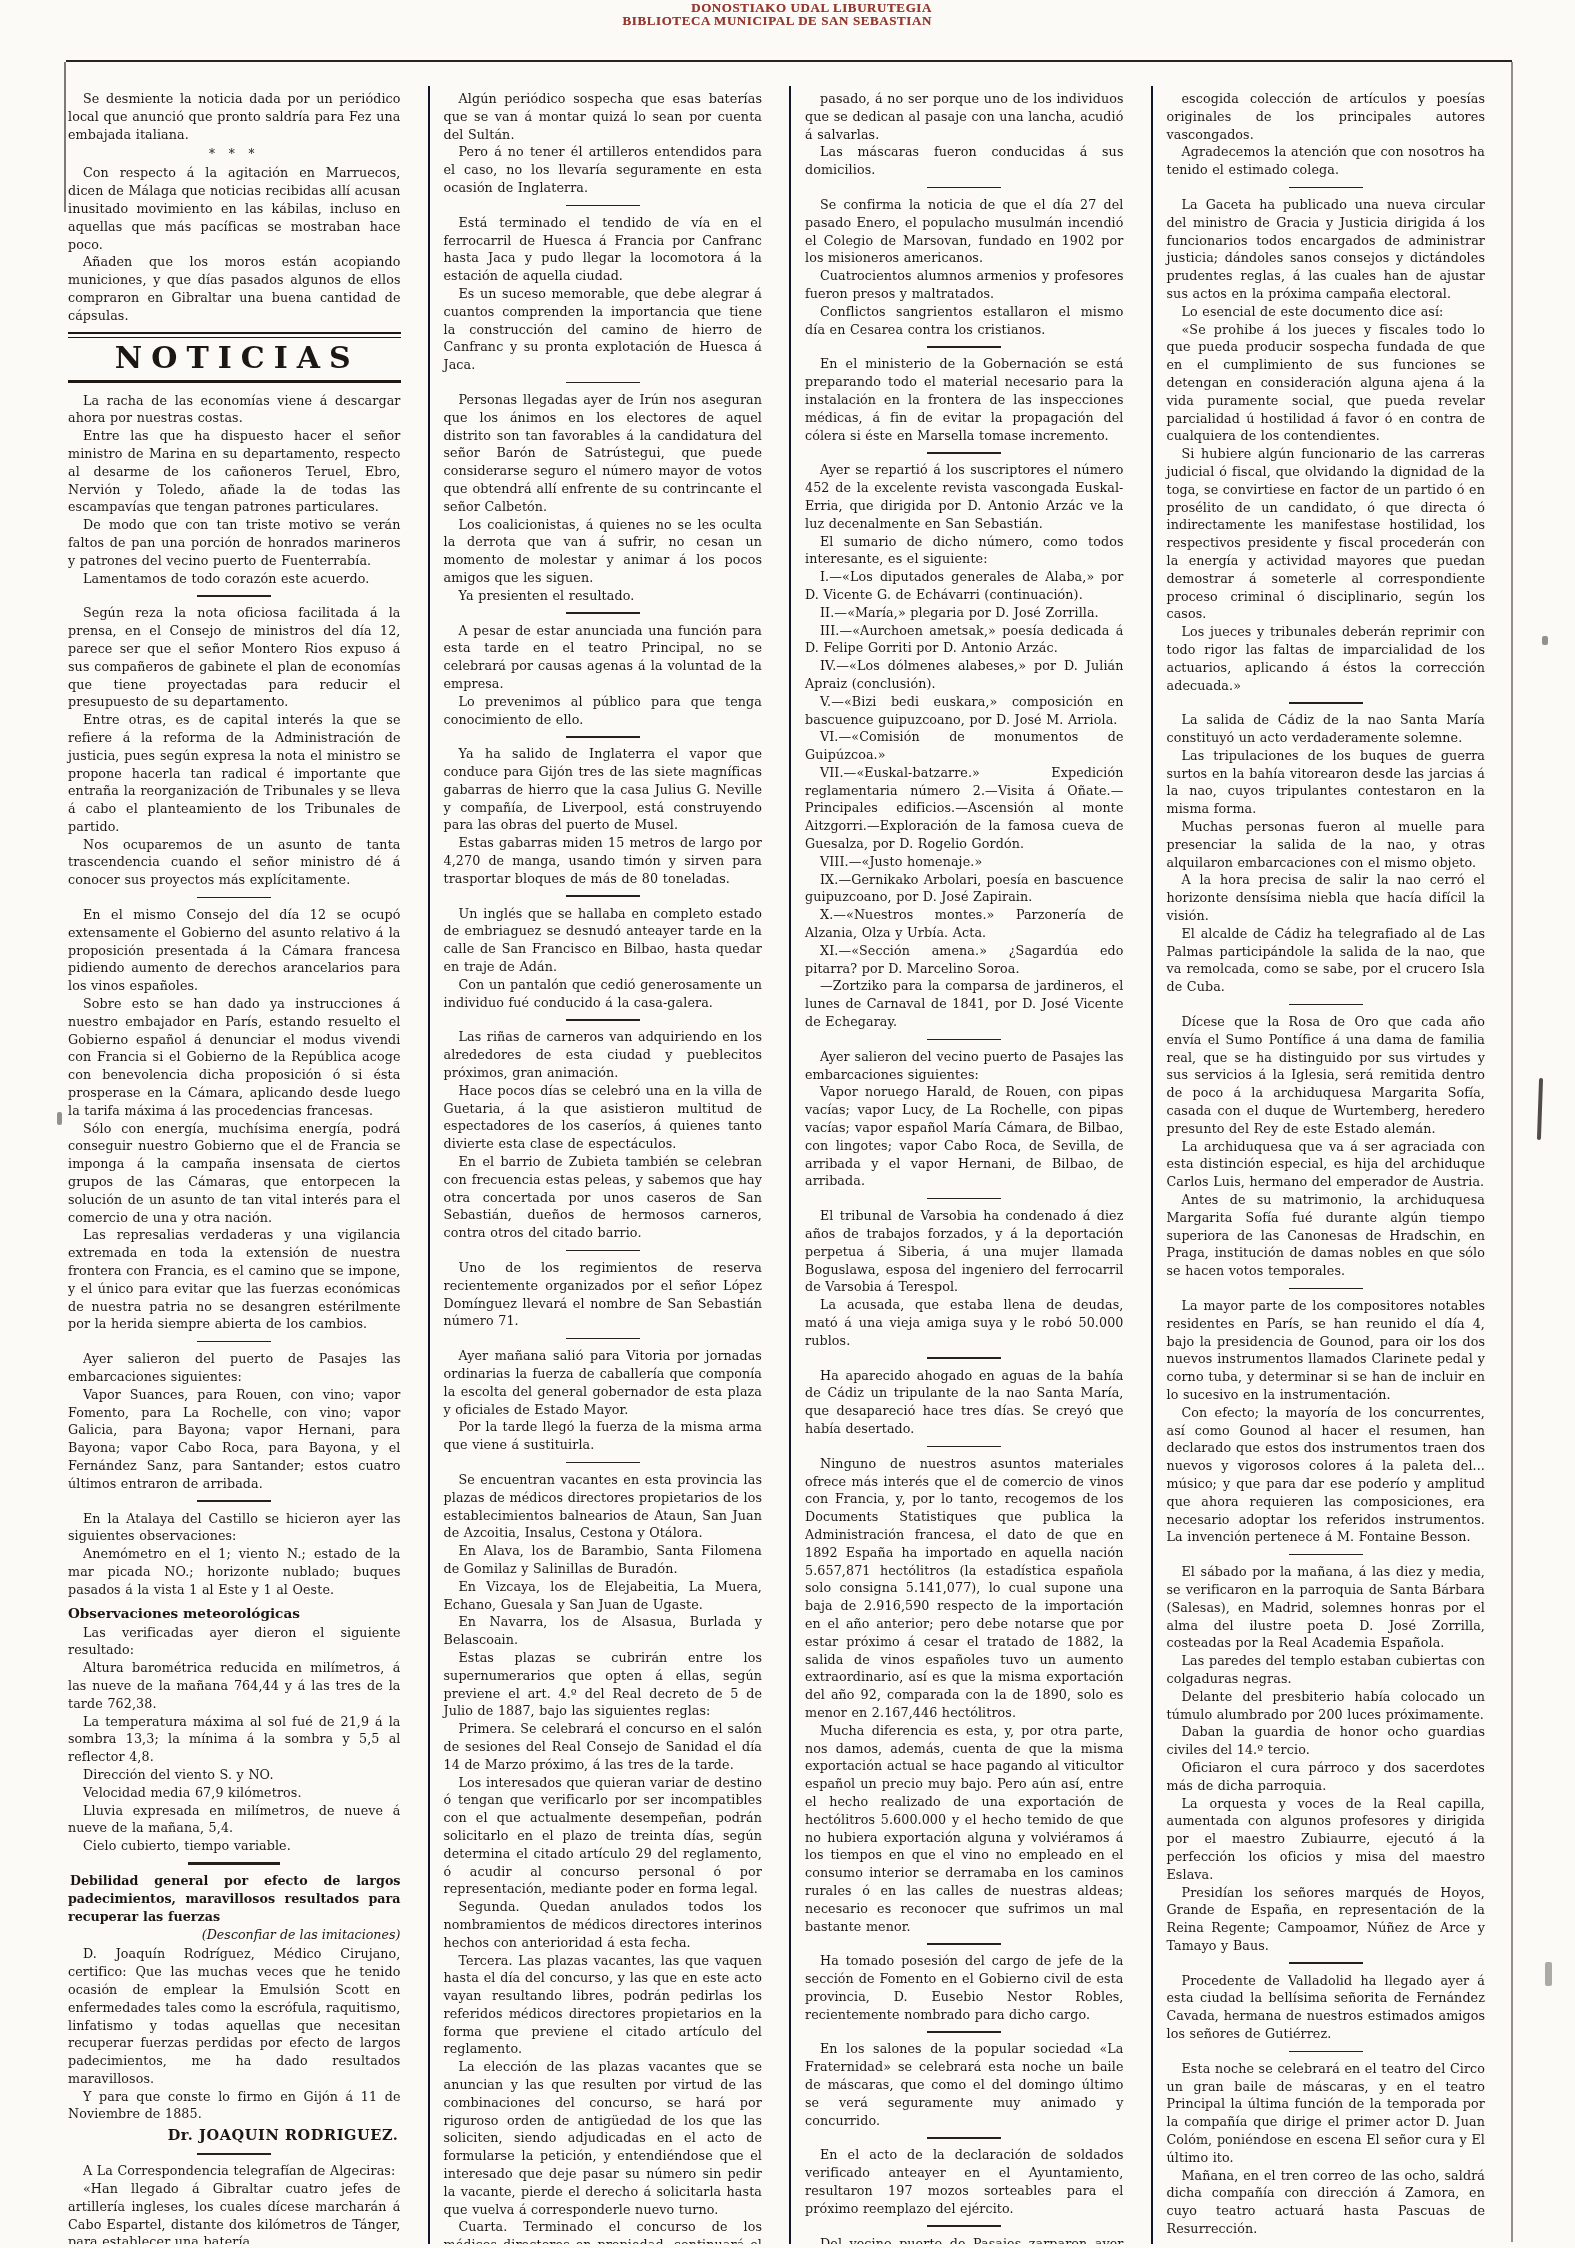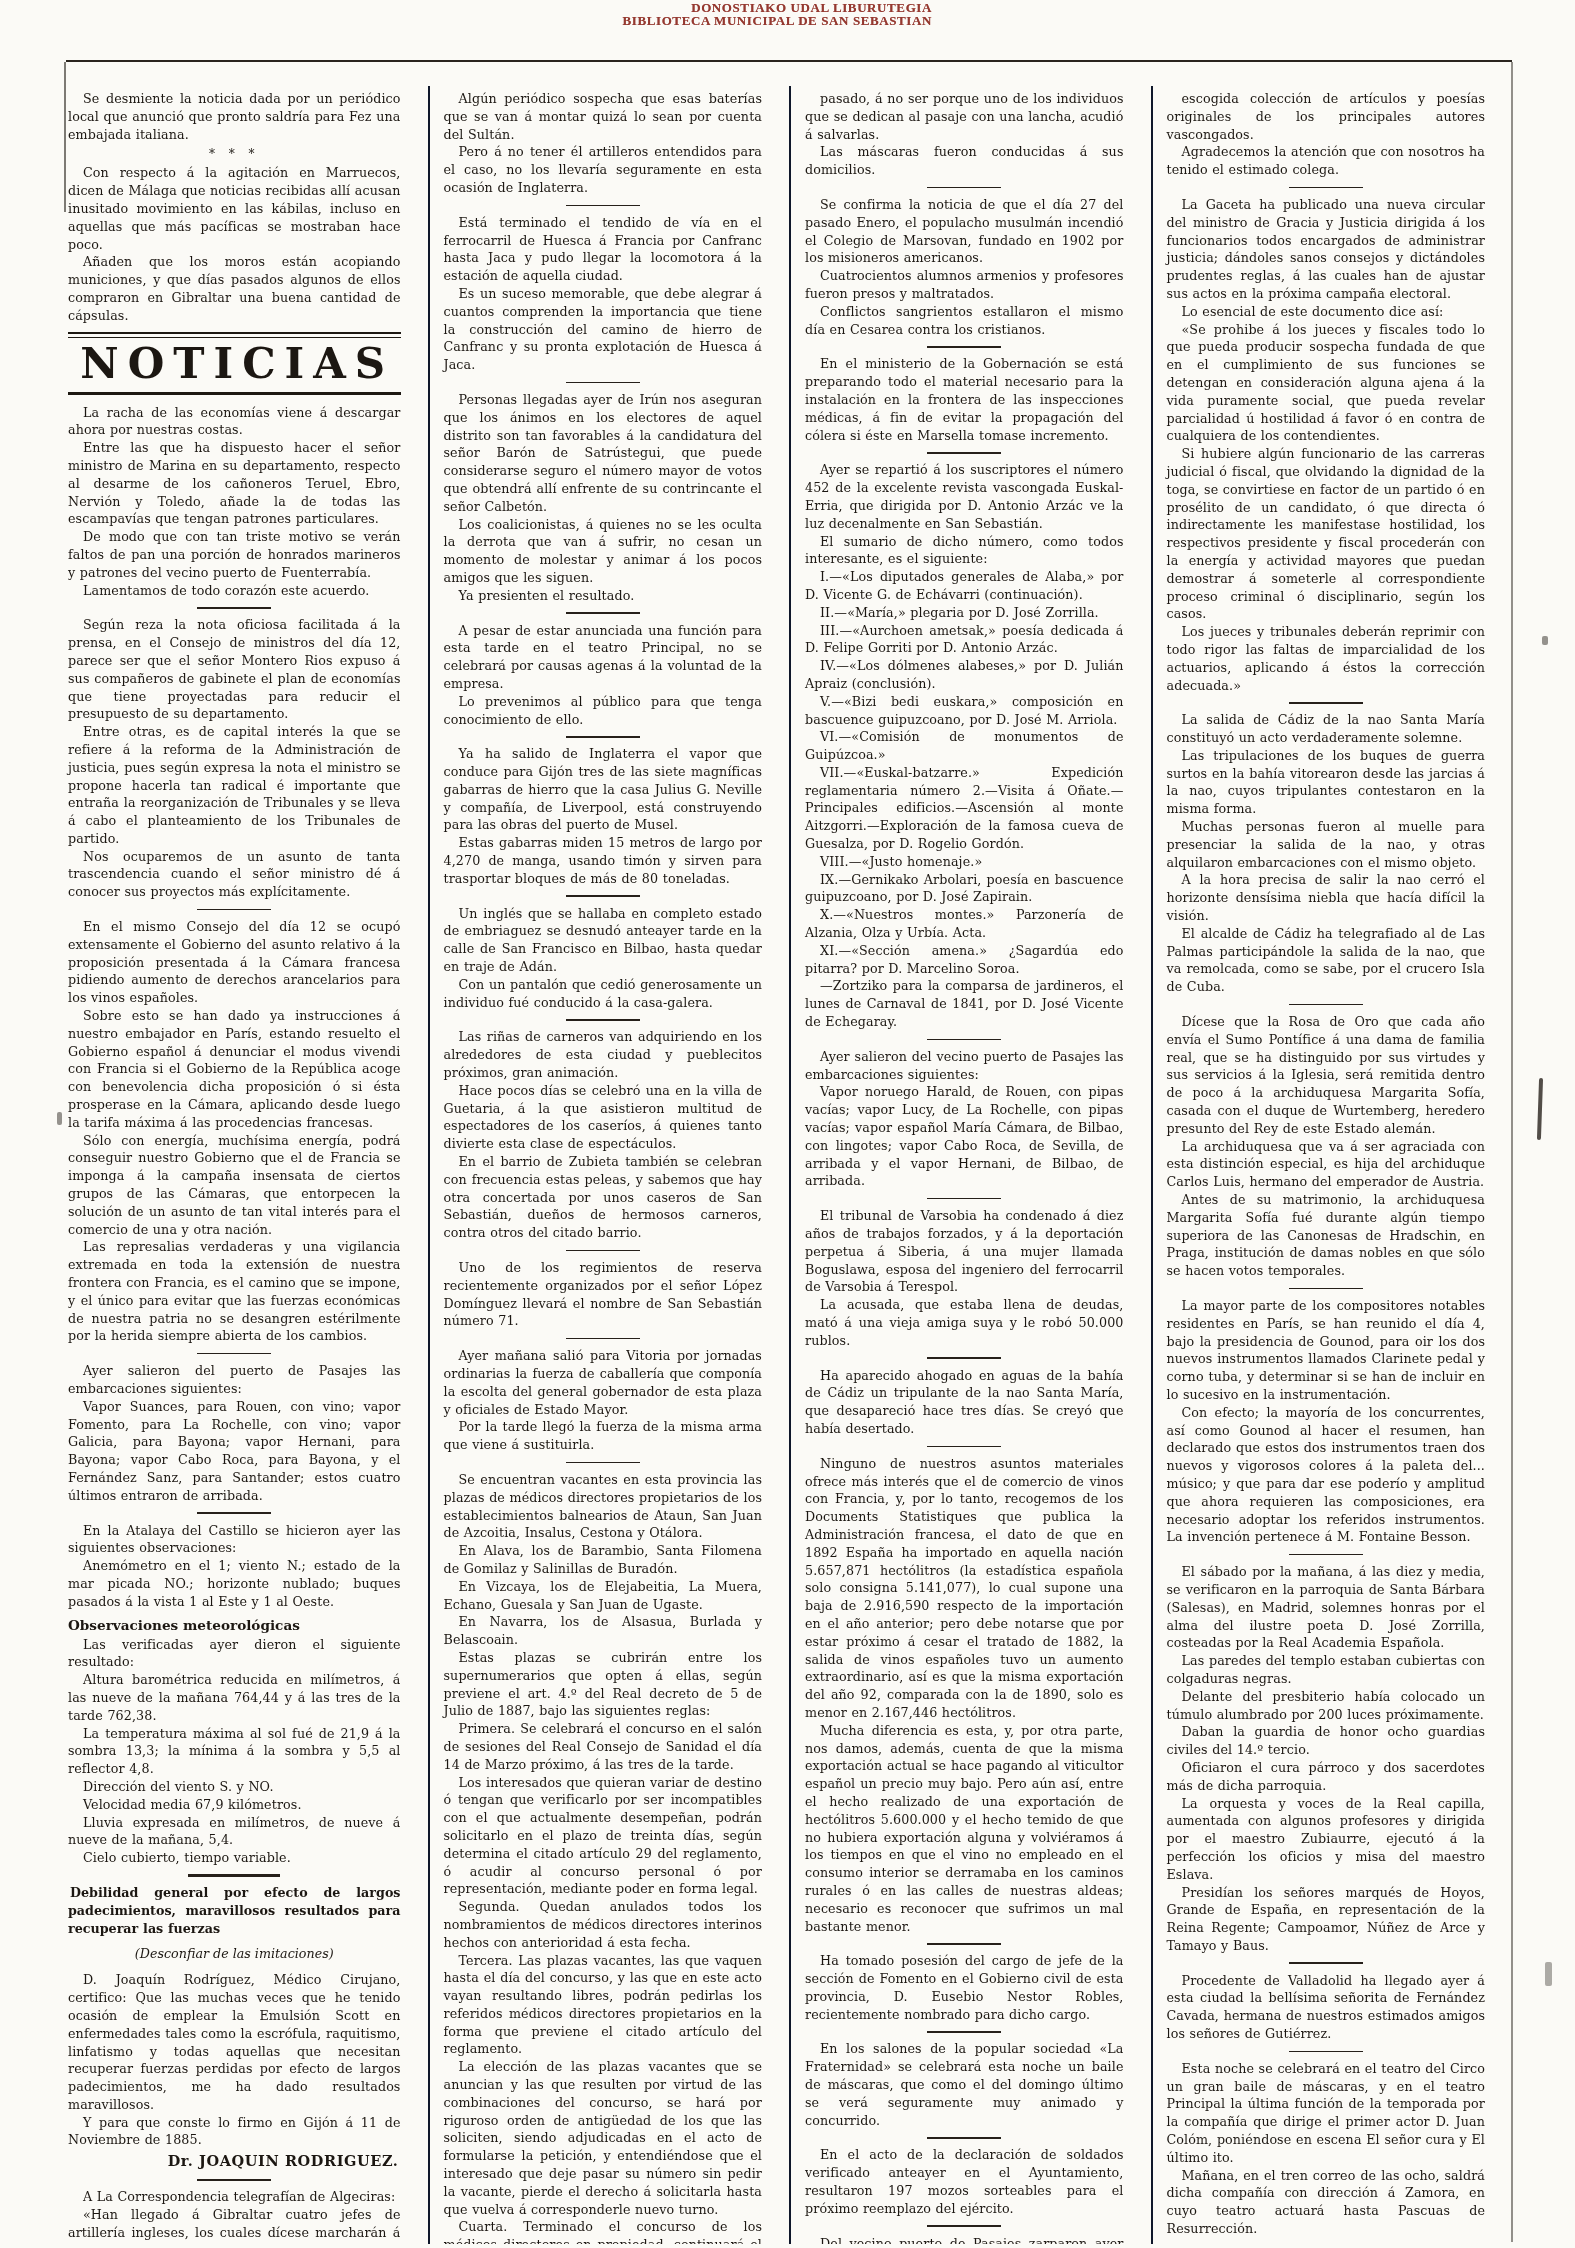--- a/index.html
+++ b/index.html
@@ -16,33 +16,33 @@
     text-shadow:0 0 .6px rgba(142,43,34,.65);
   }
   .top-rule{position:absolute;left:66px;top:60px;width:1446px;height:2px;background:#2a241e;}
   .edge-rule-left{position:absolute;left:64px;top:62px;width:2px;height:150px;background:#2a241e;opacity:.6;}
   .edge-rule-right{position:absolute;left:1511px;top:62px;width:2px;height:2180px;background:#2a241e;opacity:.5;}
   .columns{position:absolute;left:66px;top:86px;width:1446px;height:2158px;display:flex;}
   .col{flex:0 0 361.5px;box-sizing:border-box;overflow:hidden;padding:4px 27px 0 2px;}
   .col + .col{border-left:2px solid #0f172a;padding-left:14px;}
   .par{margin:0;font-size:12.7px;line-height:17.8px;text-align:justify;text-indent:15px;letter-spacing:.1px;word-spacing:.4px;}
   .ad-bold{font-weight:700;text-indent:2px;letter-spacing:0;}
-  .italic-center{font-style:italic;text-align:center;font-size:12.7px;line-height:18px;margin:8px 0;}
+  .italic-center{font-style:italic;text-align:right;font-size:12.7px;line-height:18px;margin:1px 0;}
   .signature{text-align:right;font-weight:700;font-size:14.5px;letter-spacing:.6px;margin:3px 2px 2px 0;}
   .subhead{text-align:left;font-weight:700;font-size:13.6px;margin:6px 0 3px;}
   .asterism{text-align:center;font-size:12px;letter-spacing:5px;margin:4px 0 3px;}
   .sep{display:flex;justify-content:center;align-items:center;height:17px;}
   .sep > i{display:block;width:74px;height:1.5px;background:#26201a;}
   .sep.thick > i{width:92px;height:3px;}
   .noticias-box{
     margin:7px 0 9px;padding:9px 0 7px;text-align:center;position:relative;
     border-top:2px solid #1d1812;border-bottom:3px solid #1d1812;
   }
   .noticias-box::before{content:"";position:absolute;top:3px;left:0;right:0;height:1.5px;background:#1d1812;}
-  .noticias-box span{font-size:42px;font-weight:700;letter-spacing:9px;padding-left:6px;line-height:1;}
+  .noticias-box span{font-size:30px;font-weight:700;letter-spacing:9px;padding-left:6px;line-height:1;}
   .artifact{position:absolute;background:#19130e;border-radius:2px;}
 </style>
 </head>
 <body>
 
 <div class="stamp">
   <div>DONOSTIAKO UDAL LIBURUTEGIA</div>
   <div>BIBLIOTECA MUNICIPAL DE SAN SEBASTIAN</div>
 </div>
 

